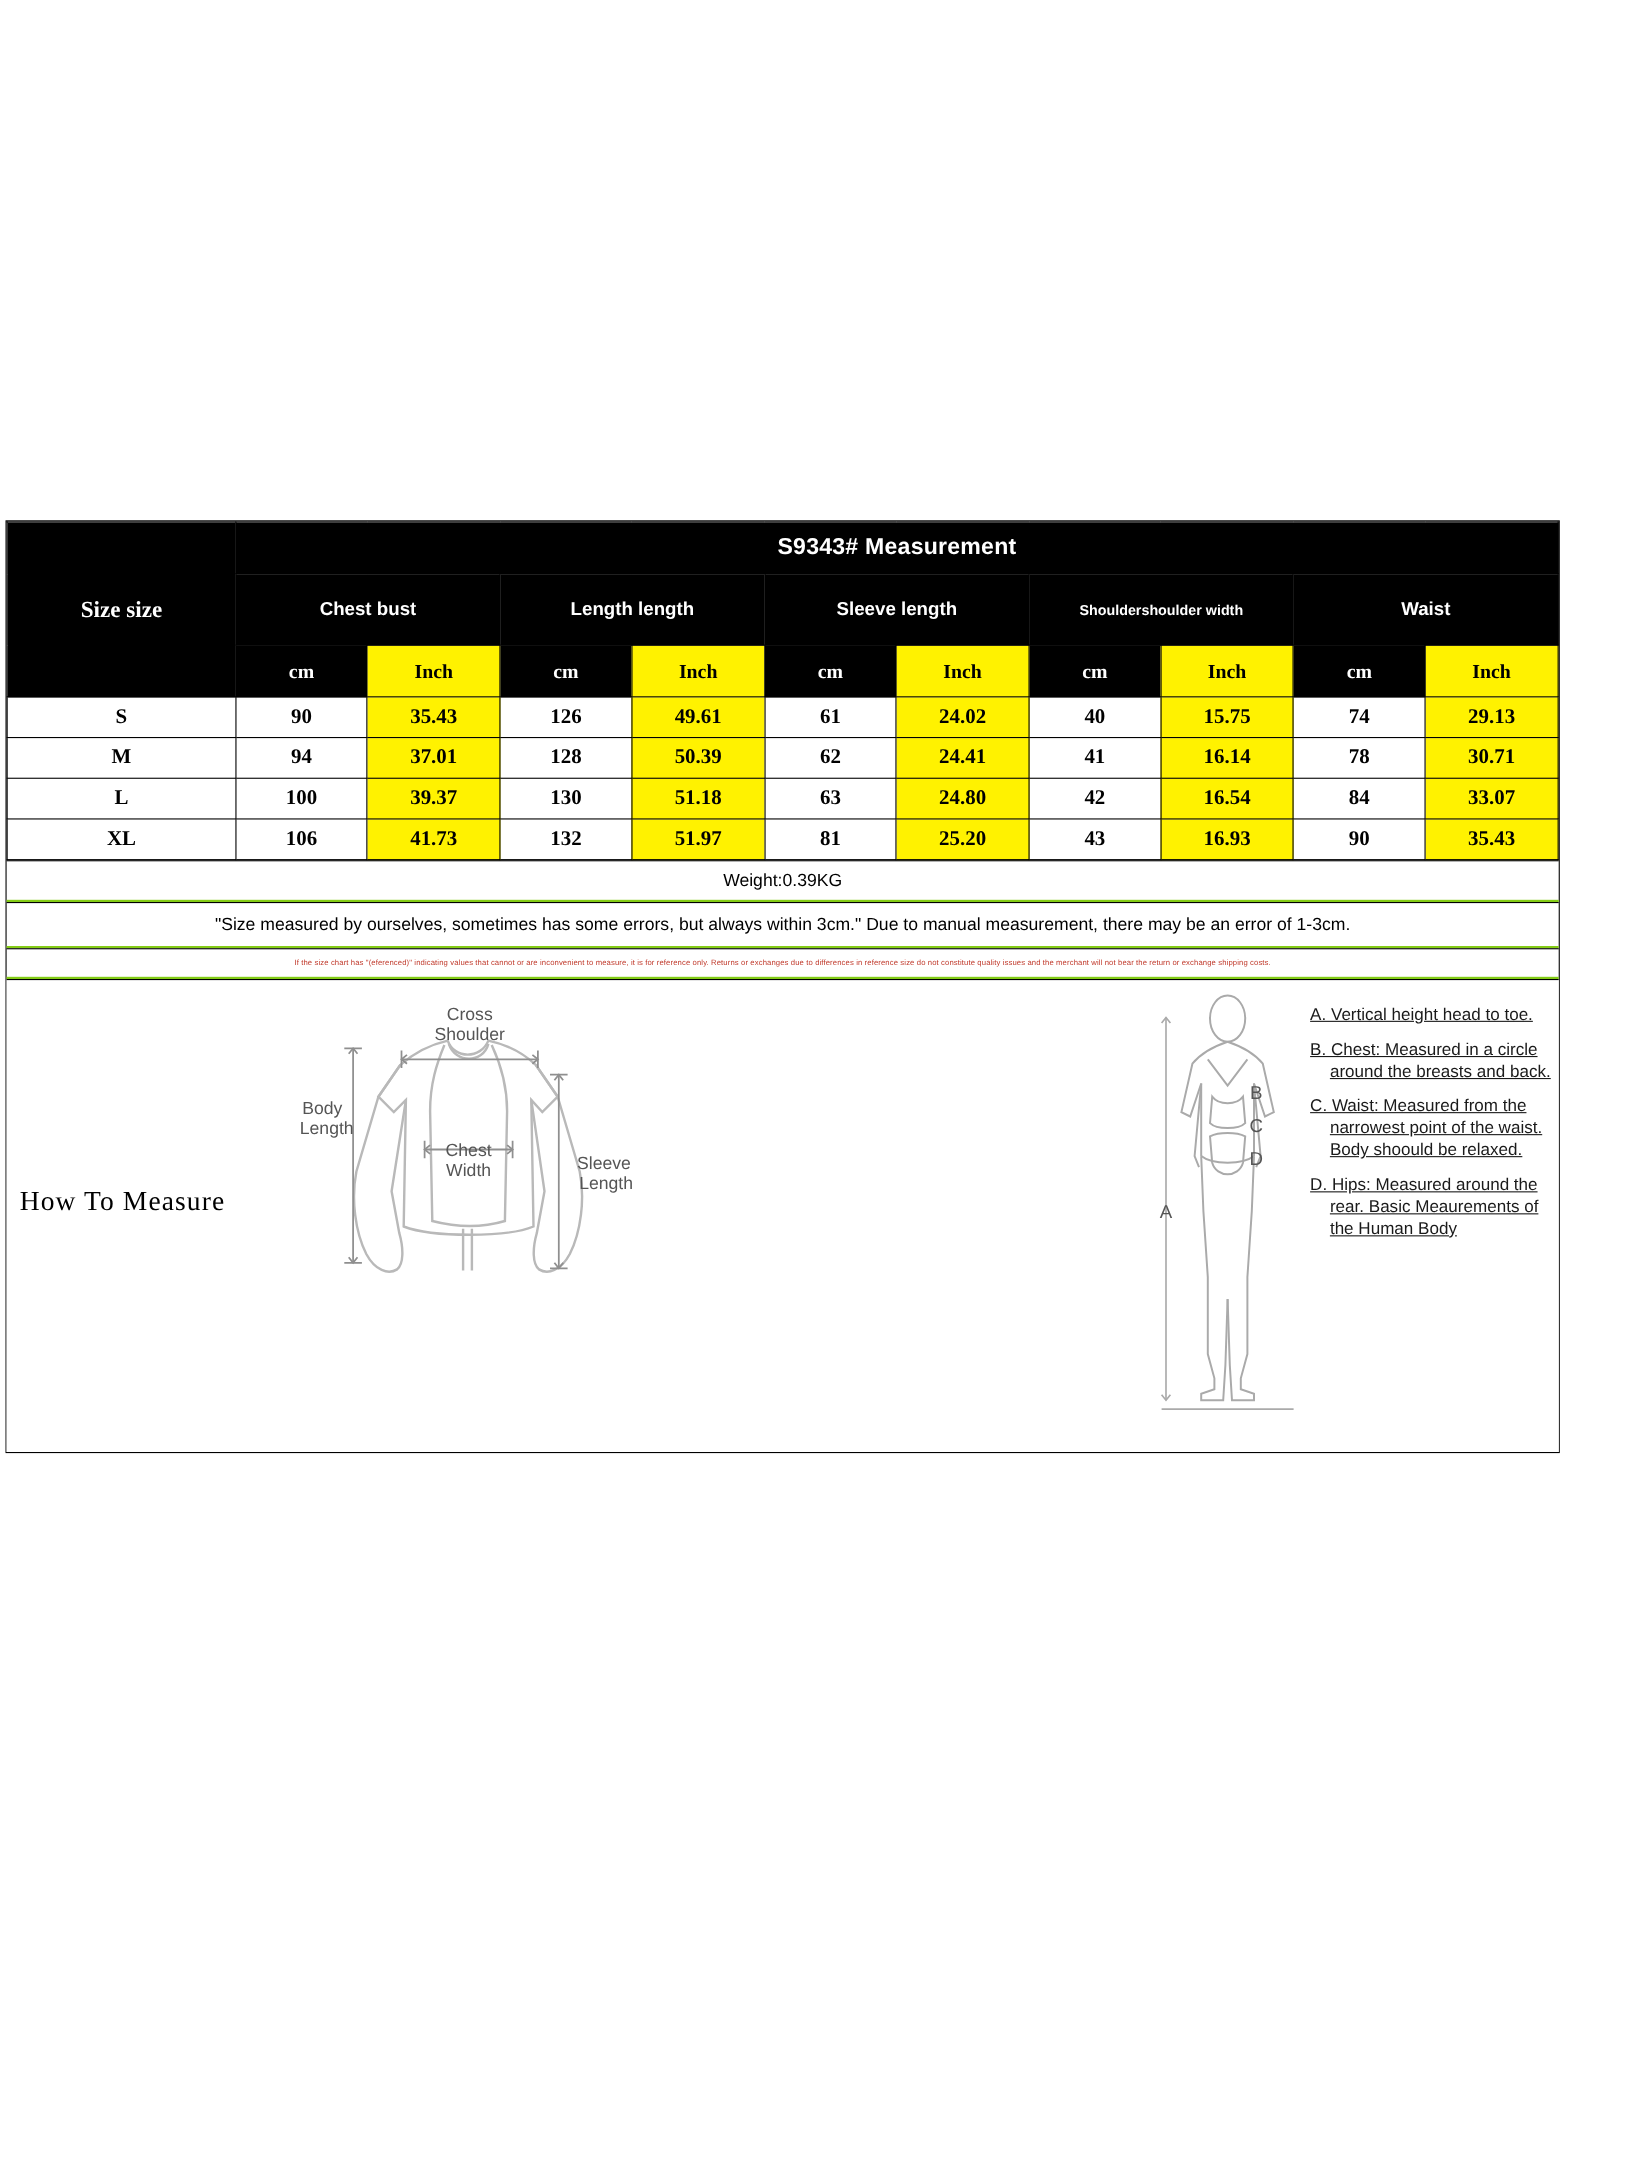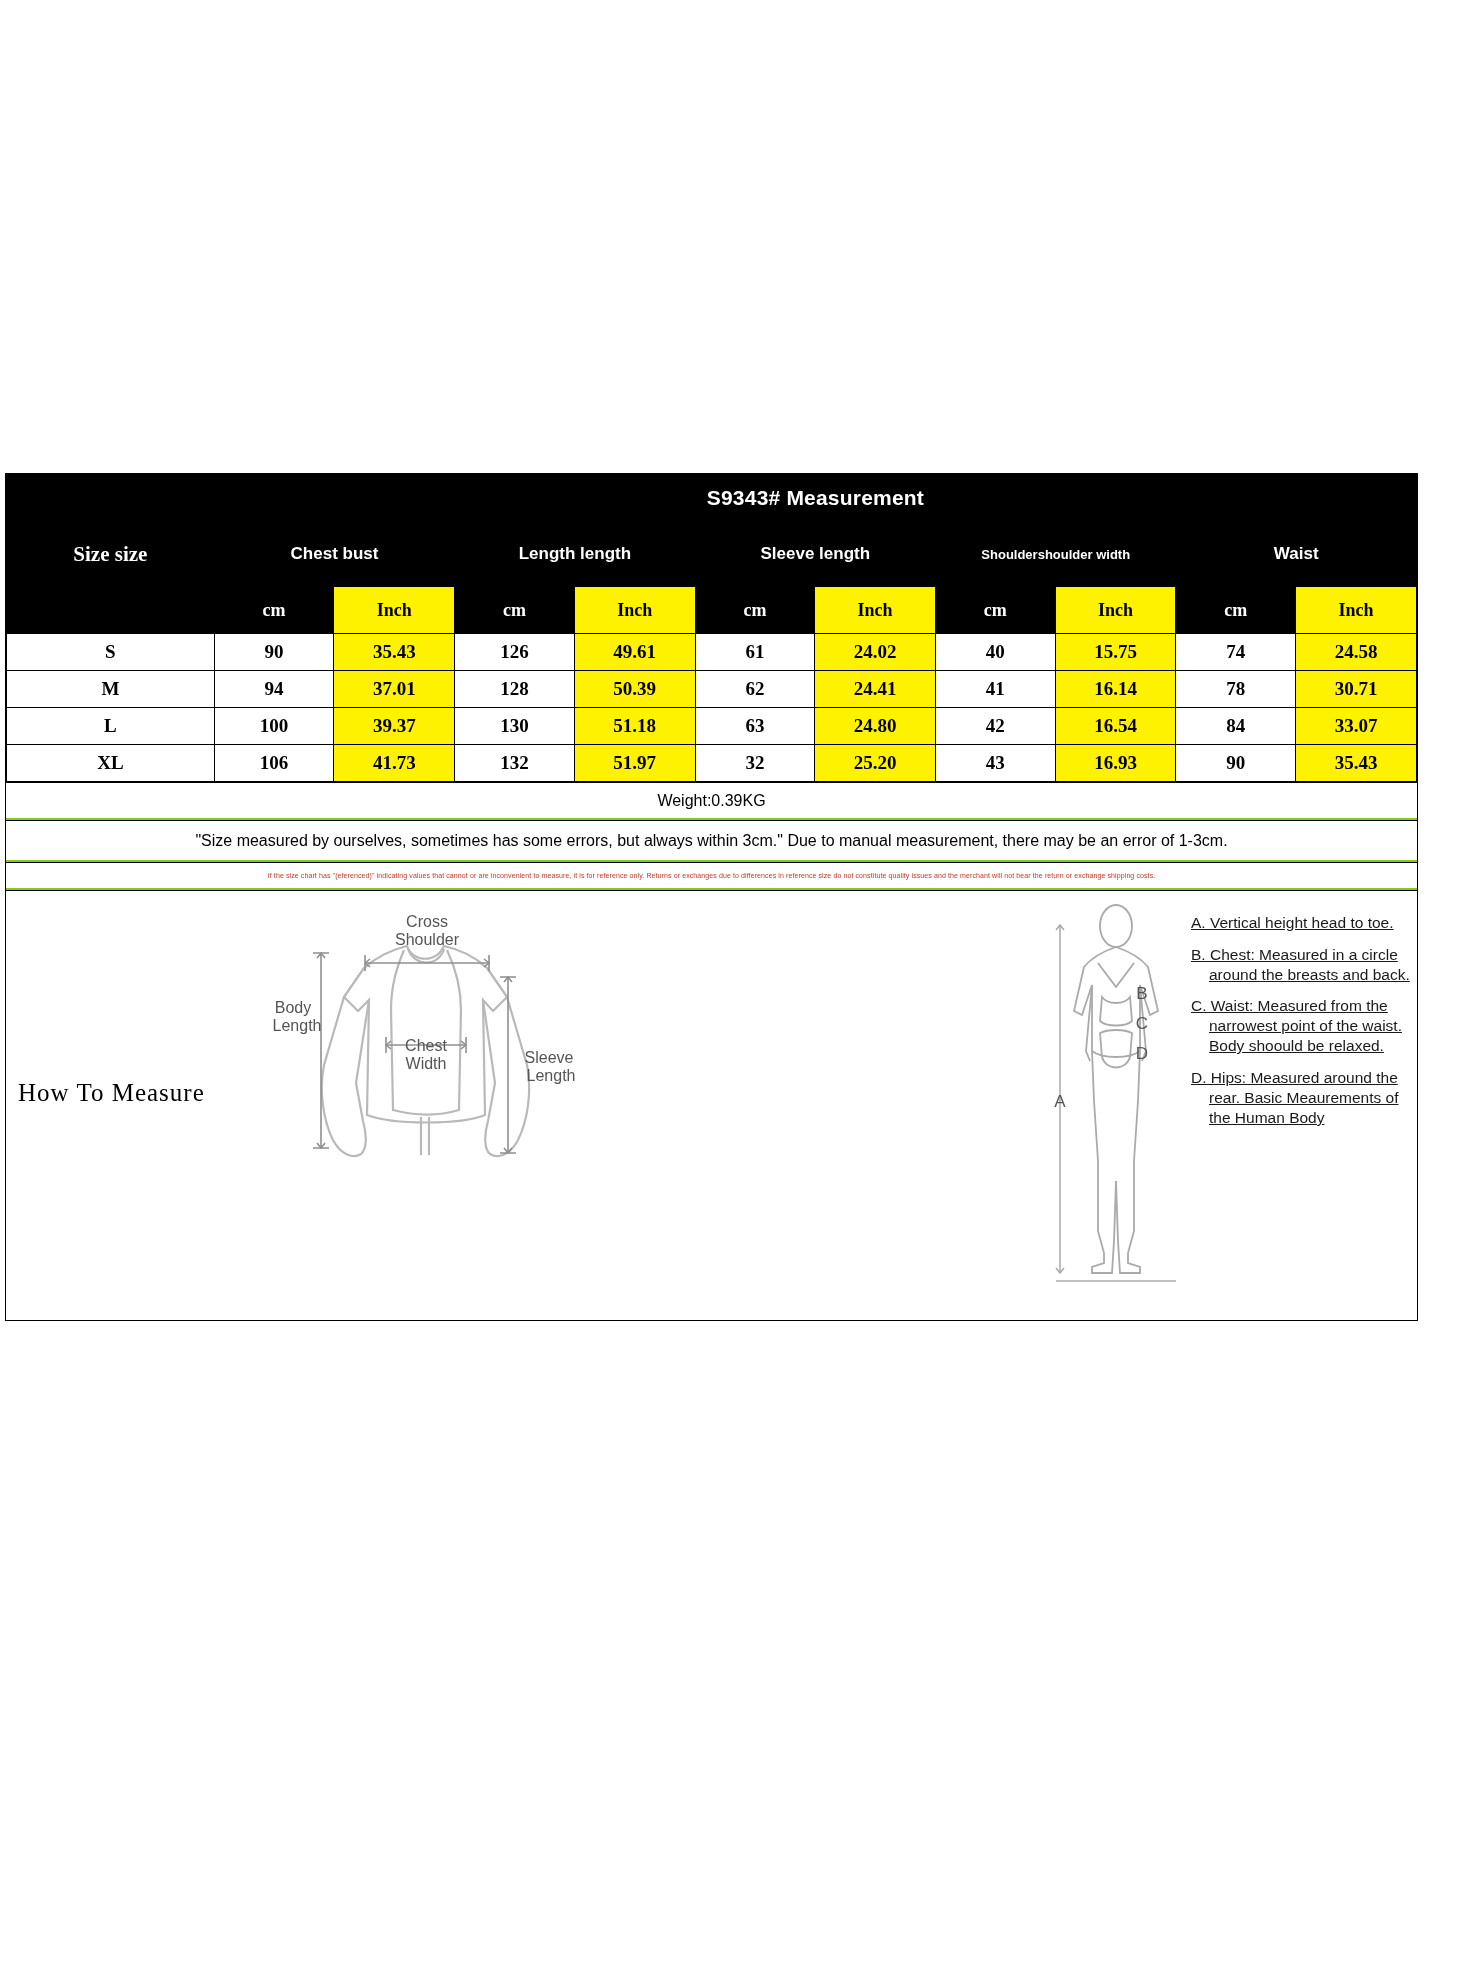--- a/index.html
+++ b/index.html
@@ -231,21 +231,21 @@
           <td class="size-label">S</td>
           <td class="data">90</td>
           <td class="data yellow">35.43</td>
           <td class="data">126</td>
           <td class="data yellow">49.61</td>
           <td class="data">61</td>
           <td class="data yellow">24.02</td>
           <td class="data">40</td>
           <td class="data yellow">15.75</td>
           <td class="data">74</td>
-          <td class="data yellow">24.58</td>
+          <td class="data yellow">29.13</td>
         </tr>
         <tr>
           <td class="size-label">M</td>
           <td class="data">94</td>
           <td class="data yellow">37.01</td>
           <td class="data">128</td>
           <td class="data yellow">50.39</td>
           <td class="data">62</td>
           <td class="data yellow">24.41</td>
           <td class="data">41</td>
@@ -265,21 +265,21 @@
           <td class="data yellow">16.54</td>
           <td class="data">84</td>
           <td class="data yellow">33.07</td>
         </tr>
         <tr>
           <td class="size-label">XL</td>
           <td class="data">106</td>
           <td class="data yellow">41.73</td>
           <td class="data">132</td>
           <td class="data yellow">51.97</td>
-          <td class="data">32</td>
+          <td class="data">81</td>
           <td class="data yellow">25.20</td>
           <td class="data">43</td>
           <td class="data yellow">16.93</td>
           <td class="data">90</td>
           <td class="data yellow">35.43</td>
         </tr>
       </tbody>
     </table>
 
     <div class="note-row note-weight">Weight:0.39KG</div>

